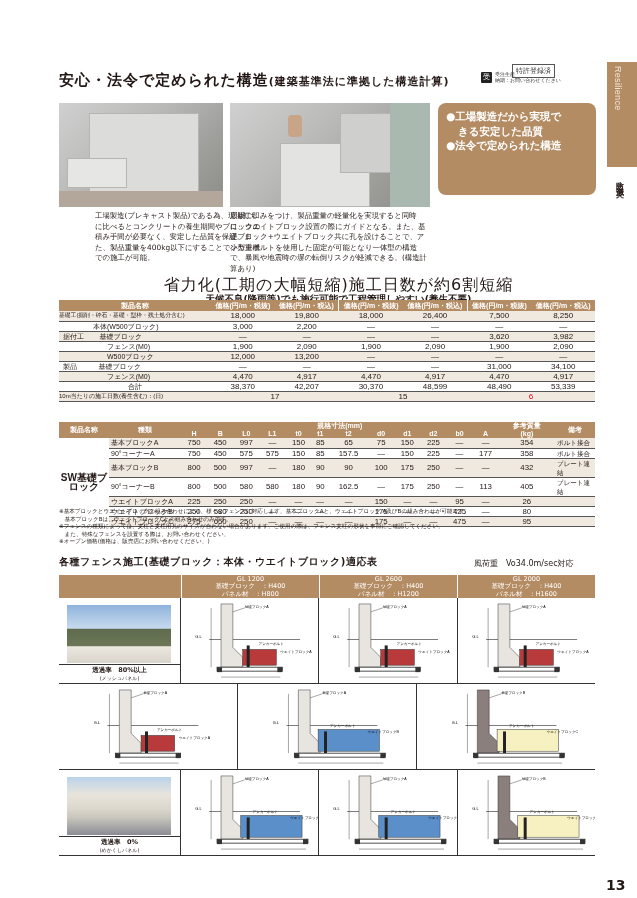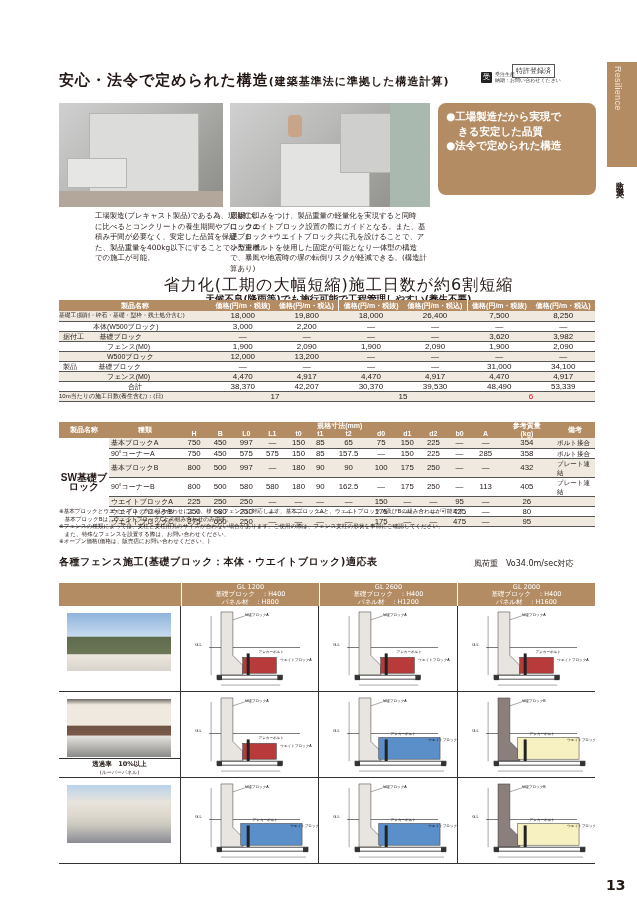--- a/index.html
+++ b/index.html
@@ -51,21 +51,21 @@
   .spec-table tr.shade td.c { background: #efe9e0; }
   .spec-table td.name { text-align: left; font-size: 7px; padding-left: 2px; }
   .spec-table td.note { font-size: 6.5px; text-align: left; padding-left: 2px; }
   .spec-table td.product { font-weight: bold; font-size: 10px; border-bottom: 1px solid #555; background: #fff !important; }
 
   .notes { left: 59px; top: 508px; width: 540px; font-size: 5.6px; line-height: 7.6px; }
 
   .title2 { left: 59px; top: 555px; font-size: 10px; font-weight: bold; letter-spacing: 0.5px; white-space: nowrap; }
   .wind { left: 474px; top: 558px; font-size: 8px; white-space: nowrap; }
 
-  .fence-table { position: absolute; left: 59px; top: 575px; width: 536px; margin-top: 8px; }
+  .fence-table { position: absolute; left: 59px; top: 575px; width: 536px; }
   .fence-head { display: flex; background: #b48c63; color: #fff; height: 23px; }
   .fence-head .hc0 { width: 122px; }
   .fence-head .hc { flex: 1; text-align: center; font-size: 6.5px; line-height: 7.3px; border-left: 1px solid #fff; padding-top: 1px; }
   .fence-row { display: flex; height: 86px; border-bottom: 1.5px solid #333; }
   .fence-row .rc0 { width: 122px; border-right: 1px solid #333; position: relative; }
   .fence-row .rc { flex: 1; border-right: 1px solid #333; position: relative; }
   .fence-row .rc:last-child { border-right: none; }
   .row-photo { position: absolute; left: 8px; top: 7px; width: 104px; height: 58px; overflow: hidden; }
   .row-cap { position: absolute; left: 0; right: 0; bottom: 0; height: 19px; border-top: 1px solid #333; text-align: center; font-size: 6.5px; line-height: 8px; padding-top: 1px; font-weight: bold; }
   .row-cap .small { font-size: 5px; font-weight: normal; display: block; }
@@ -188,21 +188,21 @@
         <td>4,470</td>
         <td>4,917</td>
         <td>4,470</td>
         <td>4,917</td>
     </tr>
     <tr>
       <td style="text-align:center;font-size:7px">合計</td>
       <td>38,370</td>
         <td>42,207</td>
         <td>30,370</td>
-        <td>39,530</td>
+        <td>48,599</td>
         <td>48,490</td>
         <td>53,339</td>
     </tr>
     <tr class="shade">
       <td class="lbl" style="font-size:6px">10m当たりの施工日数(養生含む)：(日)</td>
       <td colspan="2">17</td>
       <td colspan="2">15</td>
       <td colspan="2" class="red">6</td>
     </tr>
   </tbody>
@@ -258,21 +258,21 @@
         <td class="c">450</td>
         <td class="c">575</td>
         <td class="c">575</td>
         <td class="c">150</td>
         <td class="c">85</td>
         <td class="c">157.5</td>
         <td class="c">—</td>
         <td class="c">150</td>
         <td class="c">225</td>
         <td class="c">—</td>
-        <td class="c">285</td>
+        <td class="c">177</td>
       <td class="c">358</td>
         <td class="note c">ボルト接合</td>
     </tr>
     <tr class="shade">
       <td class="name c">基本ブロックB</td>
       <td class="c">800</td>
         <td class="c">500</td>
         <td class="c">997</td>
         <td class="c">—</td>
         <td class="c">180</td>
@@ -385,20 +385,21 @@
         <div>GL 2000</div>
         <div>基礎ブロック　：H400</div>
         <div>パネル材　：H1600</div>
       </div>
   </div>
 
   <div id="fence-rows">
       <div class="fence-row">
         <div class="rc0">
           <div class="row-photo" style="background:linear-gradient(180deg,#8fb3dc 0%,#c7daee 40%,#5f6b4f 42%,#6c7757 70%,#ece7df 72%,#d8d3cb 100%);"></div>
+          <div class="row-cap"><span>透過率　80%以上</span><span class="small">(メッシュパネル)</span></div>
         </div>
         <div class="rc">
           <svg class="diag" viewBox="0 0 138 86">
             <line x1="28" y1="42" x2="120" y2="42" stroke="#222" stroke-width="0.6"></line>
             <text x="14" y="40" font-size="4" font-family="Liberation Sans, sans-serif">G.L</text>
             <line x1="30" y1="10" x2="30" y2="70" stroke="#222" stroke-width="0.4"></line>
             <path d="M40 6 L52 6 L52 50 L62 60 L62 70 L40 70 Z" fill="#e8e4e0" stroke="#333" stroke-width="0.5"></path>
             <rect x="62" y="52" width="34" height="16" fill="#b83a3a" stroke="#333" stroke-width="0.5"></rect>
             <rect x="66" y="48" width="3" height="22" fill="#222"></rect>
             <rect x="36" y="70" width="66" height="4" fill="#fff" stroke="#222" stroke-width="0.8"></rect>
@@ -442,24 +443,20 @@
             <rect x="97" y="70" width="5" height="5" fill="#333"></rect>
             <line x1="40" y1="80" x2="100" y2="80" stroke="#222" stroke-width="0.4"></line>
             <line x1="52" y1="14" x2="64" y2="10" stroke="#222" stroke-width="0.4"></line>
             <text x="64" y="10" font-size="3.6" font-family="Liberation Sans, sans-serif">基礎ブロックA</text>
             <text x="78" y="48" font-size="3.6" font-family="Liberation Sans, sans-serif">アンカーボルト</text>
             <text x="100" y="56" font-size="3.6" font-family="Liberation Sans, sans-serif">ウエイトブロックA</text>
           </svg>
         </div>
       </div>
       <div class="fence-row">
-        <div class="rc0">
-          <div class="row-photo" style="background:linear-gradient(180deg,#6f6a64 0%,#efe9e0 10%,#efe9e0 45%,#6d5443 47%,#7a5a47 62%,#e5e3df 64%,#8a8a88 100%);"></div>
-          <div class="row-cap"><span>透過率　10%以上</span><span class="small">(ルーバーパネル)</span></div>
-        </div>
         <div class="rc">
           <svg class="diag" viewBox="0 0 138 86">
             <line x1="28" y1="42" x2="120" y2="42" stroke="#222" stroke-width="0.6"></line>
             <text x="14" y="40" font-size="4" font-family="Liberation Sans, sans-serif">G.L</text>
             <line x1="30" y1="10" x2="30" y2="70" stroke="#222" stroke-width="0.4"></line>
             <path d="M40 6 L52 6 L52 50 L62 60 L62 70 L40 70 Z" fill="#e8e4e0" stroke="#333" stroke-width="0.5"></path>
             <rect x="62" y="52" width="34" height="16" fill="#b83a3a" stroke="#333" stroke-width="0.5"></rect>
             <rect x="66" y="48" width="3" height="22" fill="#222"></rect>
             <rect x="36" y="70" width="66" height="4" fill="#fff" stroke="#222" stroke-width="0.8"></rect>
             <rect x="36" y="70" width="5" height="5" fill="#333"></rect>
@@ -504,20 +501,21 @@
             <line x1="52" y1="14" x2="64" y2="10" stroke="#222" stroke-width="0.4"></line>
             <text x="64" y="10" font-size="3.6" font-family="Liberation Sans, sans-serif">基礎ブロックB</text>
             <text x="72" y="44" font-size="3.6" font-family="Liberation Sans, sans-serif">アンカーボルト</text>
             <text x="110" y="50" font-size="3.6" font-family="Liberation Sans, sans-serif">ウエイトブロックC</text>
           </svg>
         </div>
       </div>
       <div class="fence-row">
         <div class="rc0">
           <div class="row-photo" style="background:linear-gradient(180deg,#b9d3ea 0%,#e8e4dc 30%,#dcd7cc 55%,#c9c6bd 70%,#8a8c95 100%);"></div>
+          <div class="row-cap"><span>透過率　0%</span><span class="small">(めかくしパネル)</span></div>
         </div>
         <div class="rc">
           <svg class="diag" viewBox="0 0 138 86">
             <line x1="28" y1="42" x2="120" y2="42" stroke="#222" stroke-width="0.6"></line>
             <text x="14" y="40" font-size="4" font-family="Liberation Sans, sans-serif">G.L</text>
             <line x1="30" y1="10" x2="30" y2="70" stroke="#222" stroke-width="0.4"></line>
             <path d="M40 6 L52 6 L52 50 L62 60 L62 70 L40 70 Z" fill="#e8e4e0" stroke="#333" stroke-width="0.5"></path>
             <rect x="60" y="46" width="62" height="22" fill="#5b8fc9" stroke="#333" stroke-width="0.5"></rect>
             <rect x="66" y="48" width="3" height="22" fill="#222"></rect>
             <rect x="36" y="70" width="92" height="4" fill="#fff" stroke="#222" stroke-width="0.8"></rect>

